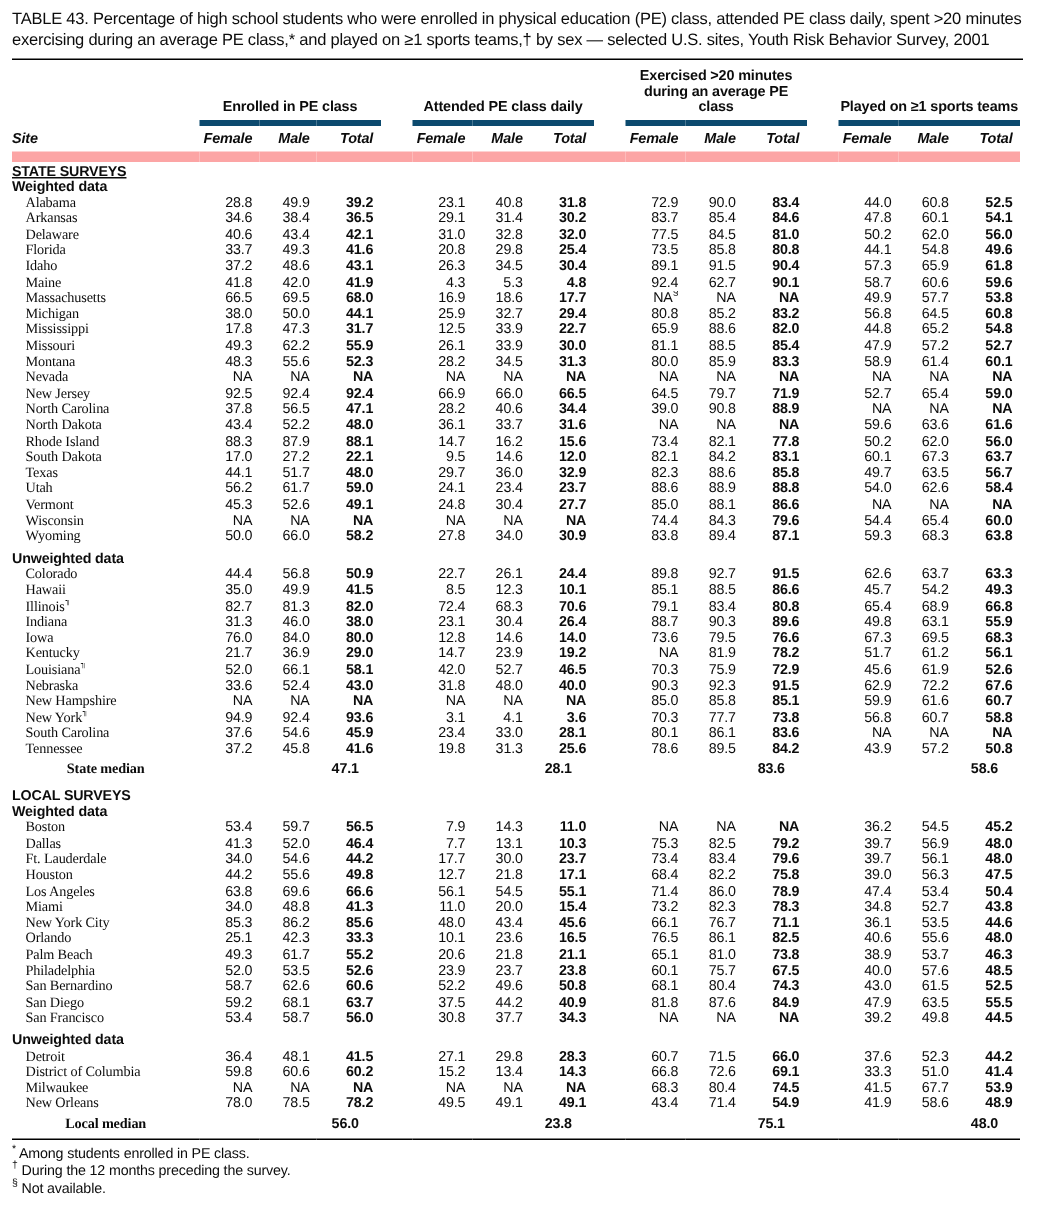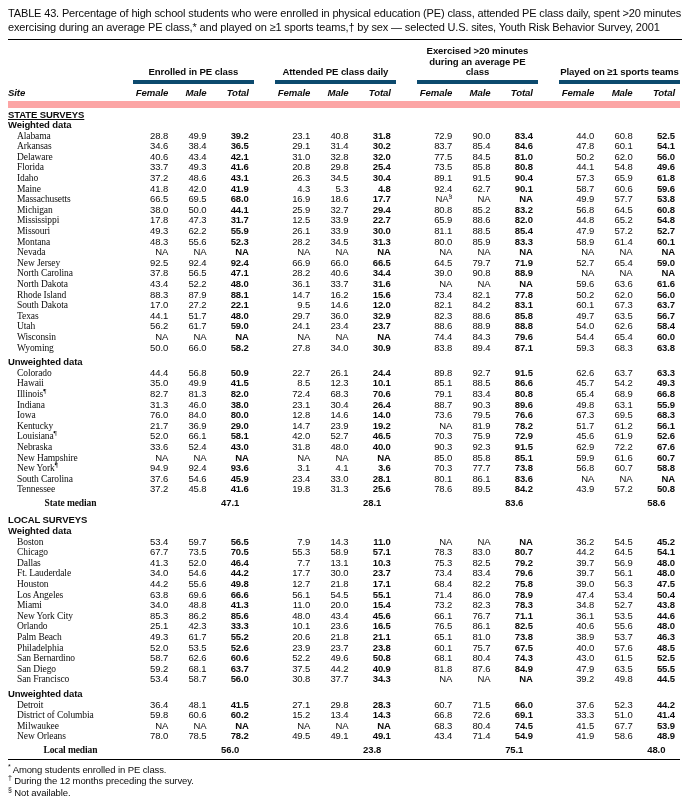--- a/index.html
+++ b/index.html
@@ -433,20 +433,38 @@
           <td class="gap"></td>
           <td class="num">88.6</td>
           <td class="num">88.9</td>
           <td class="num total">88.8</td>
           <td class="gap"></td>
           <td class="num">54.0</td>
           <td class="num">62.6</td>
           <td class="num total">58.4</td>
         </tr>
         <tr class="data">
+          <td class="site">Vermont</td>
+          <td class="num">45.3</td>
+          <td class="num">52.6</td>
+          <td class="num total">49.1</td>
+          <td class="gap"></td>
+          <td class="num">24.8</td>
+          <td class="num">30.4</td>
+          <td class="num total">27.7</td>
+          <td class="gap"></td>
+          <td class="num">85.0</td>
+          <td class="num">88.1</td>
+          <td class="num total">86.6</td>
+          <td class="gap"></td>
+          <td class="num">NA</td>
+          <td class="num">NA</td>
+          <td class="num total">NA</td>
+        </tr>
+        <tr class="data">
           <td class="site">Wisconsin</td>
           <td class="num">NA</td>
           <td class="num">NA</td>
           <td class="num total">NA</td>
           <td class="gap"></td>
           <td class="num">NA</td>
           <td class="num">NA</td>
           <td class="num total">NA</td>
           <td class="gap"></td>
           <td class="num">74.4</td>
@@ -728,38 +746,20 @@
           <td class="num">14.3</td>
           <td class="num total">11.0</td>
           <td class="gap"></td>
           <td class="num">NA</td>
           <td class="num">NA</td>
           <td class="num total">NA</td>
           <td class="gap"></td>
           <td class="num">36.2</td>
           <td class="num">54.5</td>
           <td class="num total">45.2</td>
-        </tr>
-        <tr class="data">
-          <td class="site">Chicago</td>
-          <td class="num">67.7</td>
-          <td class="num">73.5</td>
-          <td class="num total">70.5</td>
-          <td class="gap"></td>
-          <td class="num">55.3</td>
-          <td class="num">58.9</td>
-          <td class="num total">57.1</td>
-          <td class="gap"></td>
-          <td class="num">78.3</td>
-          <td class="num">83.0</td>
-          <td class="num total">80.7</td>
-          <td class="gap"></td>
-          <td class="num">44.2</td>
-          <td class="num">64.5</td>
-          <td class="num total">54.1</td>
         </tr>
         <tr class="data">
           <td class="site">Dallas</td>
           <td class="num">41.3</td>
           <td class="num">52.0</td>
           <td class="num total">46.4</td>
           <td class="gap"></td>
           <td class="num">7.7</td>
           <td class="num">13.1</td>
           <td class="num total">10.3</td>

